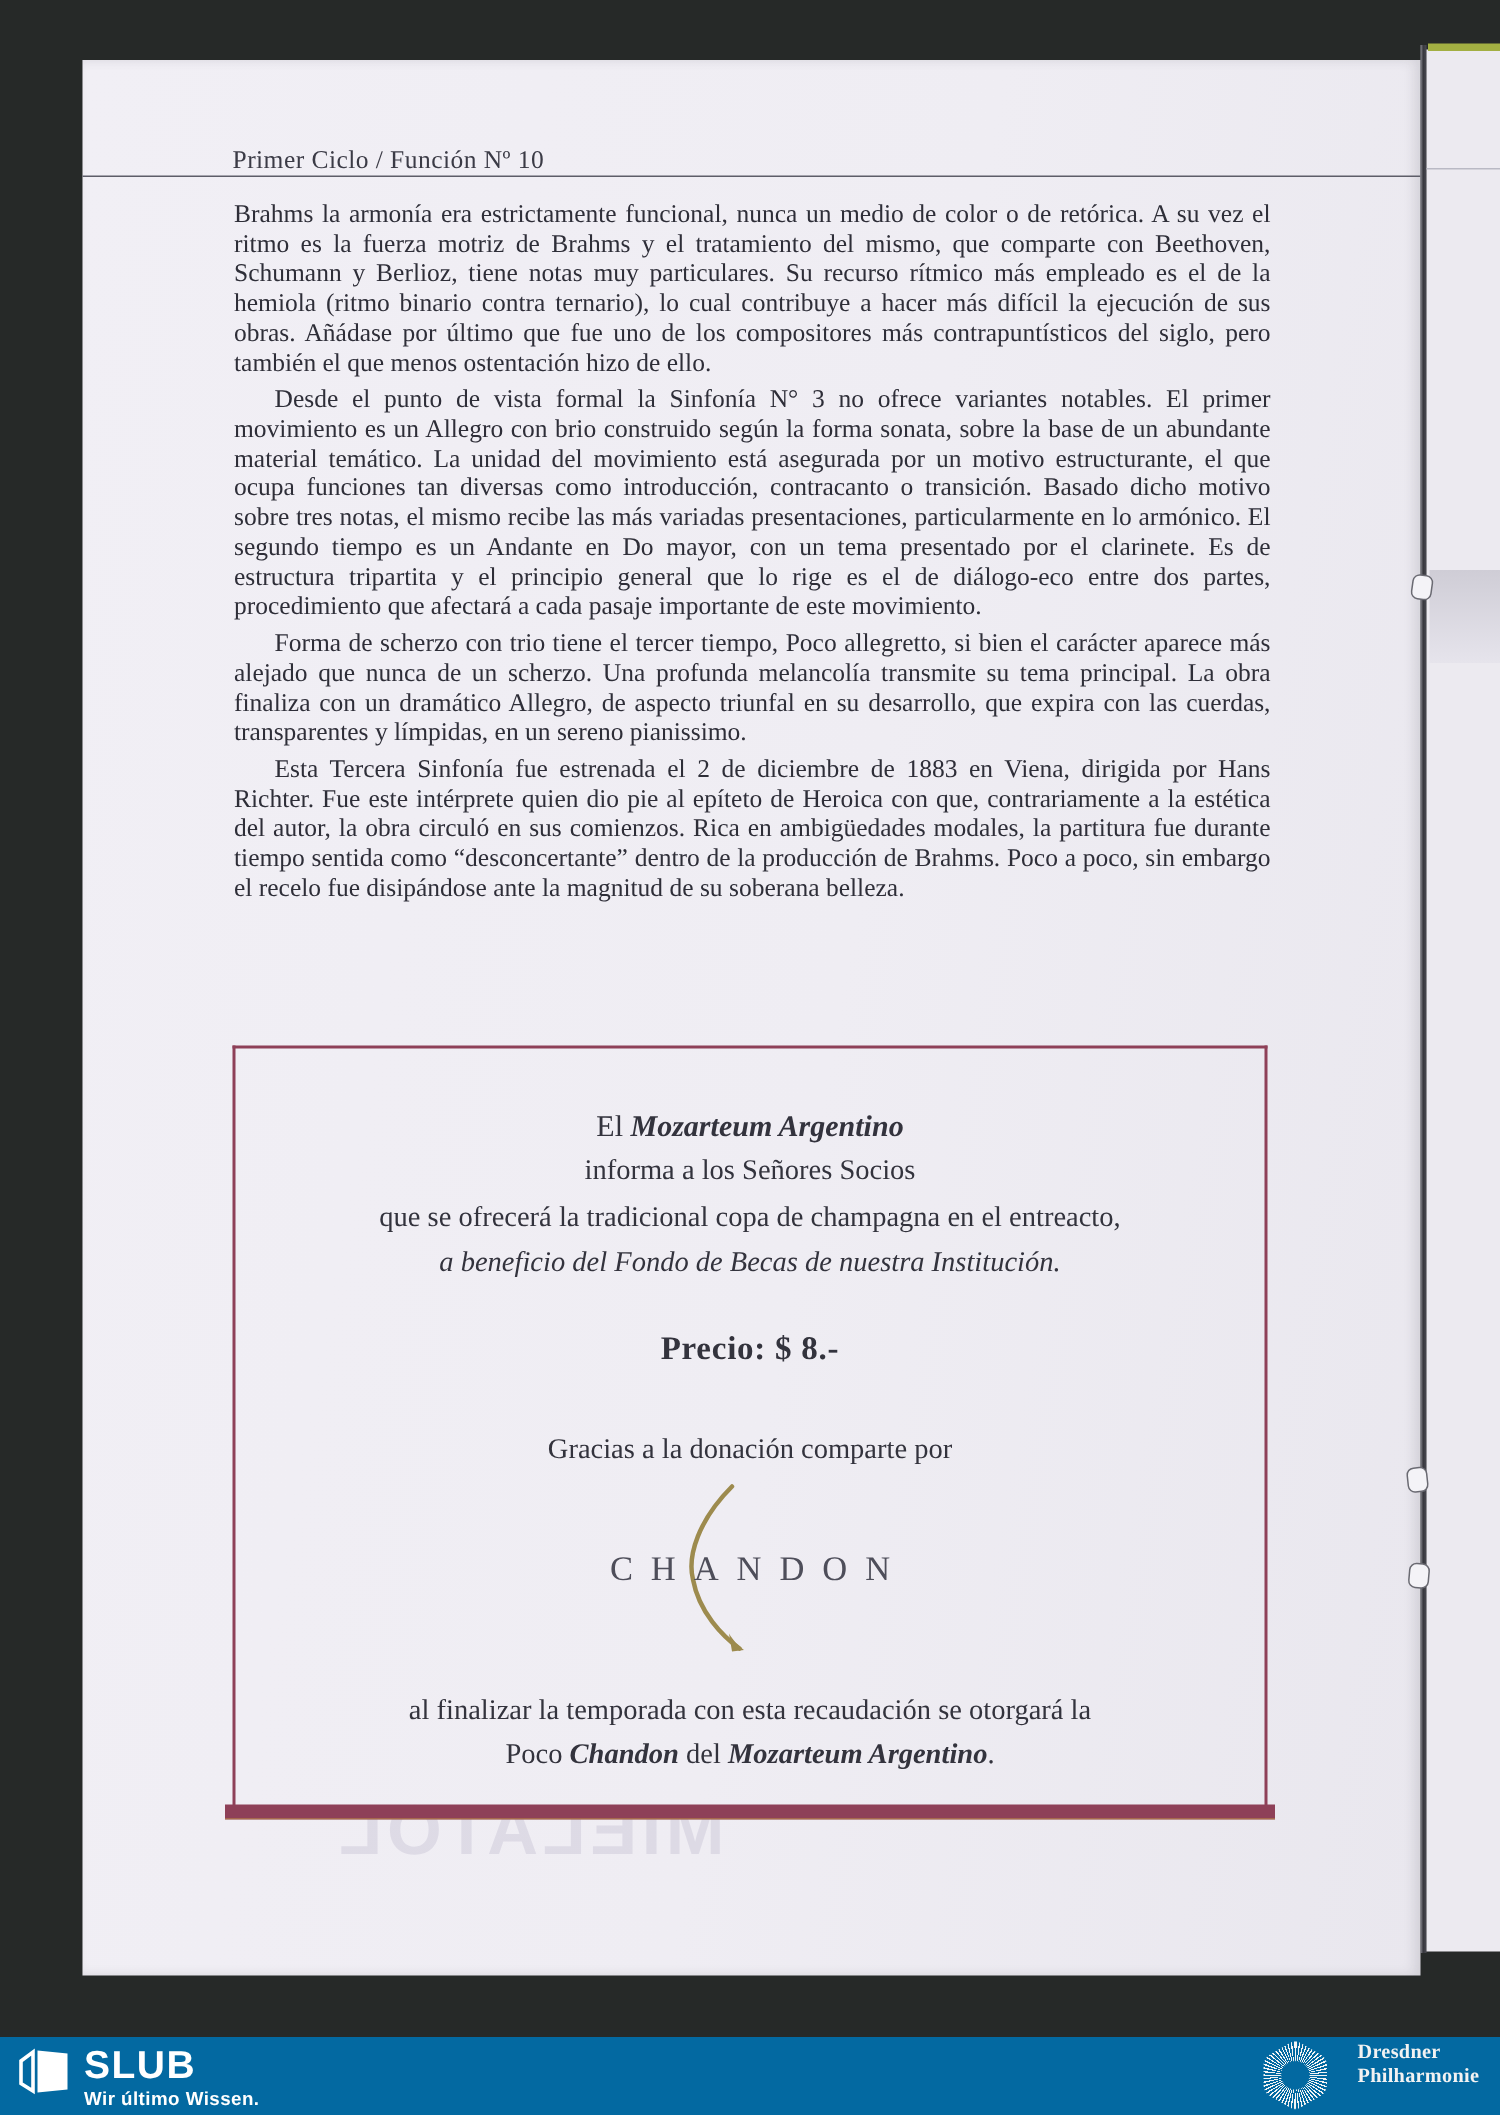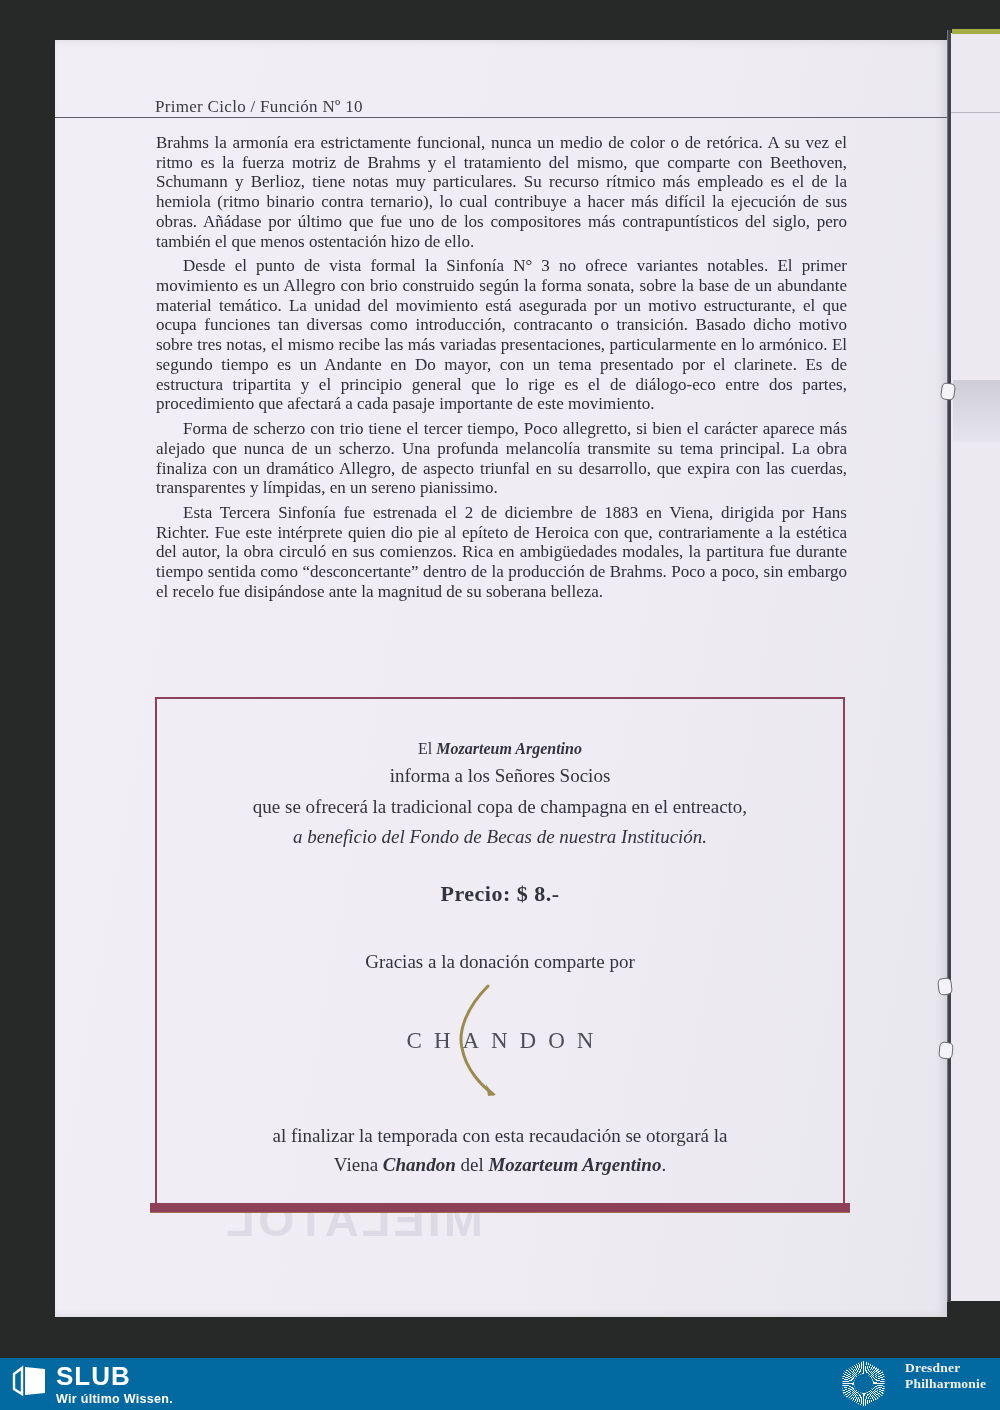--- a/index.html
+++ b/index.html
@@ -33,21 +33,21 @@
   
   .ann-box{
     position:absolute;left:100px;top:657px;width:686px;height:506px;
     border:2px solid #8e4058;border-bottom:none;
     text-align:center;color:#33333d;
   }
   .ann-bottom-bar{
     position:absolute;left:95px;top:1163px;width:700px;height:9px;
     background:#8e4058;border-bottom:1.5px solid rgba(186,138,70,.55);
   }
-  .ann-l1{padding-top:41px;font-size:16px;}
+  .ann-l1{padding-top:41px;font-size:20px;}
   .ann-l1 .org{font-weight:bold;font-style:italic;}
   .ann-l2{margin-top:7px;font-size:19px;}
   .ann-l3{margin-top:9px;font-size:19px;}
   .ann-l4{margin-top:8px;font-size:19px;font-style:italic;}
   .ann-price{margin-top:33px;font-size:22px;font-weight:bold;letter-spacing:.5px;}
   .ann-thanks{margin-top:44px;font-size:19px;}
   .chandon{
     position:relative;margin:8px auto 0 auto;width:300px;height:122px;
   }
   .chandon-arc{position:absolute;left:100px;top:3px;}
@@ -151,21 +151,21 @@
 
     <div class="chandon">
       <svg class="chandon-arc" width="60" height="116" viewBox="0 0 60 116">
         <path d="M38 2 C16 24 8 48 12 64 C16 86 32 102 43 110" fill="none" stroke="#9d8b4e" stroke-width="3" stroke-linecap="round"></path>
         <path d="M36 100 C39 105 42 108 46 111 L38 112 Z" fill="#9d8b4e"></path>
       </svg>
       <div class="chandon-word">CHANDON</div>
     </div>
 
     <div class="ann-close1">al finalizar la temporada con esta recaudación se otorgará la</div>
-    <div class="ann-close2"><span>Viena </span><span class="bi">Chandon</span><span> del </span><span class="bi">Mozarteum Argentino</span><span>.</span></div>
+    <div class="ann-close2"><span>Poco </span><span class="bi">Chandon</span><span> del </span><span class="bi">Mozarteum Argentino</span><span>.</span></div>
   </div>
   <div class="ann-bottom-bar"></div>
 
 </div>
 
 <div class="gutter-line"></div>
 <div class="facing-strip">
   <div class="strip-rule"></div>
   <div class="strip-shadow"></div>
 </div>

